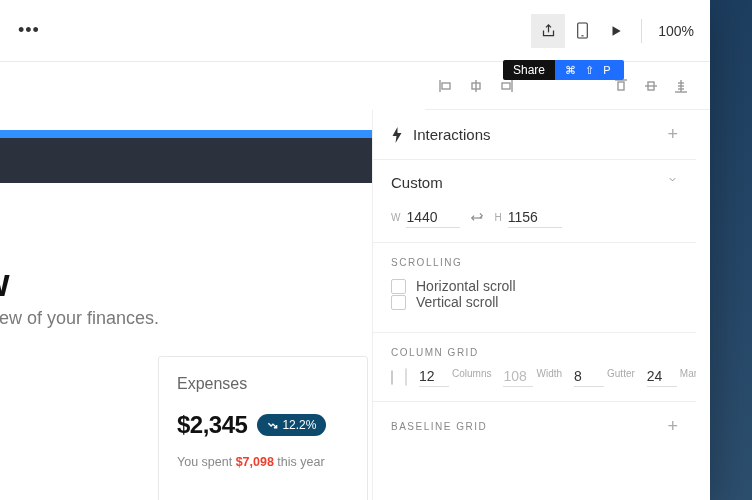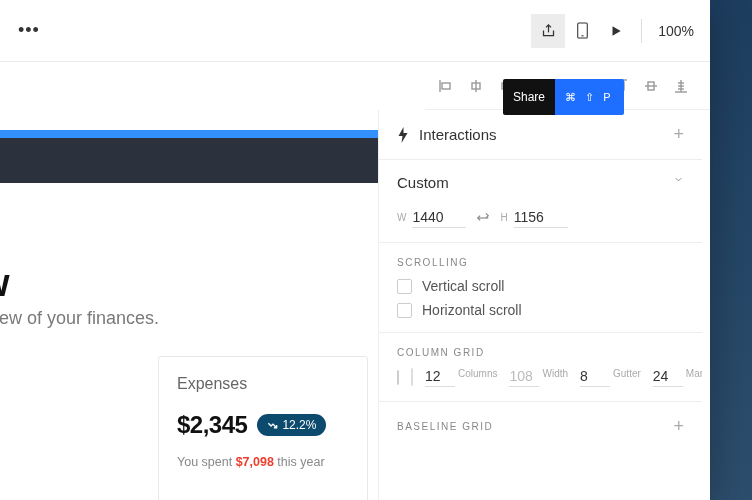--- a/index.html
+++ b/index.html
@@ -12,21 +12,21 @@
 .topbar-right { display: flex; align-items: center; gap: 0; height: 100%; }
 .icon-btn { width: 34px; height: 34px; display: flex; align-items: center; justify-content: center; color: #333; }
 .icon-btn.active { background: #ececec; }
 .top-divider { width: 1px; height: 24px; background: #ddd; margin: 0 8px; }
 .zoom { font-size: 14px; color: #333; padding: 0 16px 0 8px; }
 
 .align-row { position: absolute; top: 62px; right: 0; width: 285px; height: 48px; display: flex; align-items: center; justify-content: space-between; padding: 0 18px 0 10px; border-bottom: 1px solid #eee; background:#fff; z-index:3; }
 .align-group { display: flex; gap: 8px; }
 .align-ico { width: 22px; height: 22px; display:flex; align-items:center; justify-content:center; color:#999; }
 
-.share-tooltip { position:absolute; top:79px; left:503px; display:flex; height:36px; z-index:5; }
+.share-tooltip { position:absolute; top:60px; left:503px; display:flex; height:20px; z-index:5; }
 .share-tooltip .lab { background:#111; color:#fff; font-size:12px; display:flex; align-items:center; padding:0 10px; border-radius:2px 0 0 2px; }
 .share-tooltip .keys { background:#1e6fff; color:#fff; font-size:11px; display:flex; align-items:center; padding:0 10px; border-radius:0 2px 2px 0; letter-spacing:3px; font-weight:500; }
 
 .canvas-area { position:absolute; top:62px; left:0; width:425px; height:438px; background:#fff; overflow:hidden; }
 .blue-bar { position:absolute; top:68px; left:0; width:412px; height:8px; background:#3390ff; }
 .dark-bar { position:absolute; top:76px; left:-20px; width:432px; height:45px; background:#2b313d; }
 .page-title { position:absolute; top:200px; left:-20px; font-size:38px; font-weight:700; color:#111; letter-spacing:-1px; }
 .page-sub { position:absolute; top:246px; left:-20px; font-size:18px; color:#7a7a7a; }
 .cards-row { position:absolute; top:294px; left:-20px; display:flex; gap:18px; }
 .card { width:210px; height:150px; border:1px solid #e8e8e8; border-radius:3px; padding:18px; background:#fff; }
@@ -35,21 +35,21 @@
 .card .amount { font-size:24px; font-weight:700; color:#111; letter-spacing:-0.5px; }
 .pill { display:inline-flex; align-items:center; gap:4px; padding:4px 10px; border-radius:14px; color:#fff; font-size:12px; font-weight:500; }
 .pill.red { background:#0c4a6e;justify-content:center; }
 .pill svg { width:11px; height:11px; }
 .card .summary { font-size:12.5px; color:#888; }
 .card .summary .hl-red { color:#ef3e2e; font-weight:600; }
 .card1 { width:160px; padding-left:0; border:none; border-right:1px solid transparent;}
 .card1 .valrow { margin-left:-60px; }
 .card1 .summary { margin-left:-60px; }
 
-.side-panel { position:absolute; top:110px; right:8px; width:324px; height:390px; background:#fff; border-left:1px solid #eee; overflow:hidden; }
+.side-panel { position:absolute; top:110px; right:14px; width:324px; height:390px; background:#fff; border-left:1px solid #eee; overflow:hidden; }
 .panel-scroll-shadow { position:absolute; left:-4px; top:0; width:4px; height:180px; background:rgba(0,0,0,0.15); border-radius:2px; }
 .section { border-bottom:1px solid #eee; padding:14px 18px 14px 18px; }
 .section-row { display:flex; align-items:center; justify-content:space-between; }
 .interactions-row { display:flex; align-items:center; gap:10px; }
 .bolt { color:#333; }
 .interactions-title { font-size:15px; color:#333; }
 .plus { color:#aaa; font-size:18px; }
 .section-label { font-size:10px; color:#888; letter-spacing:1.5px; text-transform:uppercase; margin-bottom:10px; font-weight:500;}
 .dropdown { display:flex; align-items:flex-start; justify-content:space-between; font-size:15px; color:#333; padding-bottom:4px;}
 .dropdown .chev { color:#888; }
@@ -214,27 +214,27 @@
           </svg>
         <div class="dim-group">
           <span class="dim-label">H</span>
           <input class="dim-input" value="1156" style="">
         </div>
       </div>
     </div>
 
     <div class="section">
       <div class="section-label">SCROLLING</div>
+      <div class="check-row" style="margin-bottom:0">
+        <div class="checkbox"></div>
+        <span>Horizontal scroll</span>
+      </div>
       <div class="check-row">
         <div class="checkbox"></div>
         <span>Vertical scroll</span>
-      </div>
-      <div class="check-row" style="margin-bottom:0">
-        <div class="checkbox"></div>
-        <span>Horizontal scroll</span>
       </div>
     </div>
 
     <div class="section">
       <div class="section-label">COLUMN GRID</div>
       <div class="grid-row">
         <div class="checkbox" style="margin-top:2px"></div>
         <div class="swatch"></div>
         <div class="grid-col">
           <div class="grid-val">12</div>

